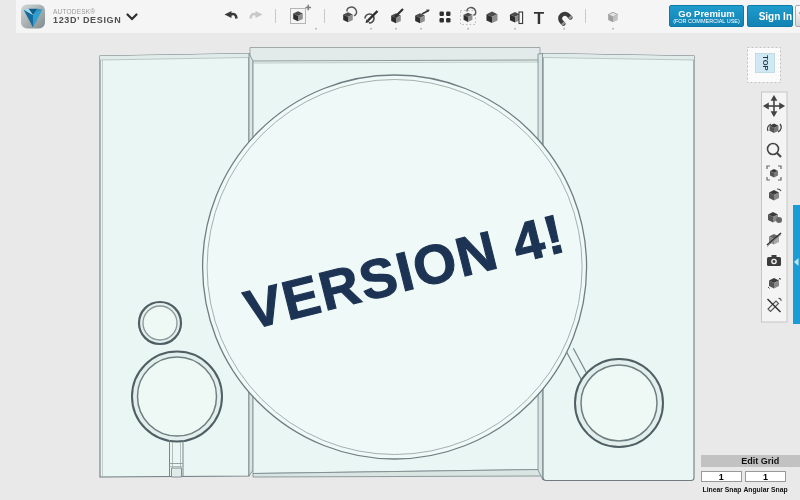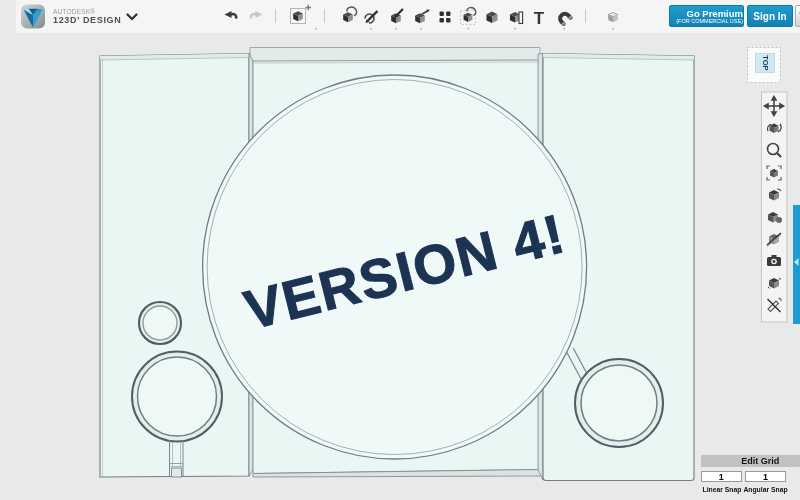--- a/index.html
+++ b/index.html
@@ -123,25 +123,25 @@
       <rect x="84.2" y="23.8" width="1.8" height="1.8"></rect>
       <rect x="109.2" y="23.8" width="1.8" height="1.8"></rect>
       <rect x="134.2" y="23.8" width="1.8" height="1.8"></rect>
       <rect x="181.2" y="23.8" width="1.8" height="1.8"></rect>
       <rect x="228.2" y="23.8" width="1.8" height="1.8"></rect>
       <rect x="277.2" y="23.8" width="1.8" height="1.8"></rect>
       <rect x="326.2" y="23.8" width="1.8" height="1.8"></rect>
     </g>
   </svg>
 
-  <div class="abs" style="left:653px;top:5px;width:75px;height:22px;background:linear-gradient(#1f9ccd,#1182b3);border-radius:2px;border:1px solid #0f79a8;box-sizing:border-box;text-align:right;color:#fff;">
+  <div class="abs" style="left:653px;top:5px;width:75px;height:22px;background:linear-gradient(#1f9ccd,#1182b3);border-radius:2px;border:1px solid #0f79a8;box-sizing:border-box;text-align:center;color:#fff;">
     <div style="font-size:9.5px;font-weight:bold;margin-top:2.5px;line-height:9.5px;">Go Premium</div>
     <div style="font-size:5.5px;line-height:7px;">(FOR COMMERCIAL USE)</div>
   </div>
-  <div class="abs" style="left:731px;top:5px;width:46px;height:22px;background:linear-gradient(#1f9ccd,#1182b3);border-radius:2px;border:1px solid #0f79a8;box-sizing:border-box;text-align:center;color:#fff;font-size:10px;font-weight:bold;line-height:21px;">Sign In</div>
+  <div class="abs" style="left:731px;top:5px;width:46px;height:22px;background:linear-gradient(#1f9ccd,#1182b3);border-radius:2px;border:1px solid #0f79a8;box-sizing:border-box;text-align:right;color:#fff;font-size:10px;font-weight:bold;line-height:21px;">Sign In</div>
   <div class="abs" style="left:779px;top:5px;width:15px;height:22px;background:linear-gradient(#fefefe,#d5d5d5);border-radius:2px;border:1px solid #a9a9a9;box-sizing:border-box;text-align:center;color:#555;font-size:12px;font-weight:bold;line-height:20px;">?</div>
 </div>
 
 <div class="abs" style="left:0;top:33px;width:800px;height:467px;background:#e9e9e9;overflow:hidden;">
 <svg width="800" height="467" viewBox="0 33 800 467">
 
   <polygon points="250,47.5 540,47.5 540,62 250,62" fill="#e2ebe9" stroke="#98a2a2" stroke-width="0.9"></polygon>
 
   <polygon points="100,56 249,53.5 249,476 100,477" fill="#e9f6f3" stroke="#6f7d81" stroke-width="1.1"></polygon>
   <polygon points="100,56 249,53.5 249,57.5 100,60" fill="#e0ece9"></polygon>

